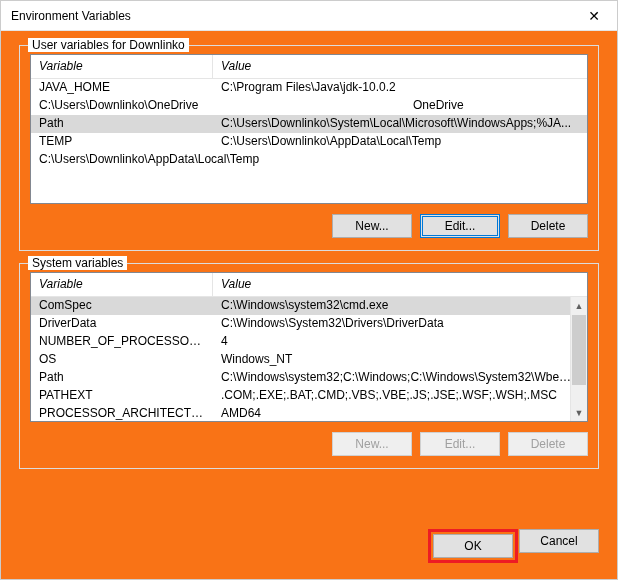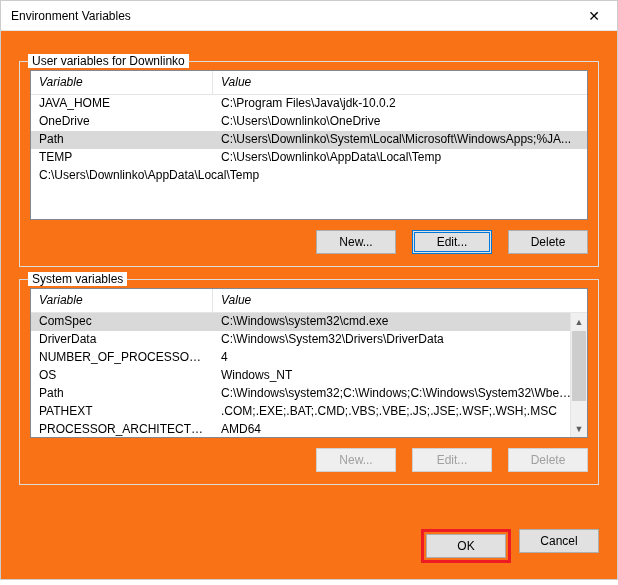--- a/index.html
+++ b/index.html
@@ -38,21 +38,20 @@
   align-items: center;
   justify-content: center;
   font-size: 14px;
   font-family: Arial, sans-serif;
 }
 .body {
   padding: 14px 18px 12px 18px;
   flex: 1;
   display: flex;
   flex-direction: column;
-  margin-top: 16px;
 }
 .groupbox {
   border: 1px solid #dcdcdc;
   padding: 8px 10px 12px 10px;
   margin-bottom: 12px;
   position: relative;
 }
 .groupbox .legend {
   position: absolute;
   top: -8px;
@@ -124,21 +123,21 @@
   position: absolute;
   left: 1px;
   right: 1px;
   top: 18px;
   height: 70px;
   background: #cdcdcd;
 }
 .button-row {
   display: flex;
   justify-content: flex-end;
-  gap: 16px;
+  gap: 8px;
   margin-top: 10px;
 }
 button.win {
   min-width: 80px;
   height: 24px;
   background: #e1e1e1;
   border: 1px solid #adadad;
   font-family: inherit;
   font-size: 12px;
   padding: 0 12px;
@@ -151,21 +150,21 @@
 }
 button.win.disabled {
   color: #a0a0a0;
   border-color: #d0d0d0;
   background: #efefef;
   cursor: default;
 }
 .bottom-row {
   display: flex;
   justify-content: flex-end;
-  gap: 8px;
+  gap: 1px;
   padding: 0 18px 16px 4px;
 }
 .highlight-ok {
   display: inline-block;
   border: 3px solid #ed1c24;
   padding: 2px;
 }
 </style>
 </head>
 <body>
@@ -185,22 +184,22 @@
         <div class="thead">
           <div class="th var">Variable</div>
           <div class="th val">Value</div>
         </div>
         <div class="rows" id="user-rows">
             <div class="row">
               <div class="cell var">JAVA_HOME</div>
               <div class="cell val">C:\Program Files\Java\jdk-10.0.2</div>
             </div>
             <div class="row">
+              <div class="cell val">C:\Users\Downlinko\OneDrive</div>
               <div class="cell var">OneDrive</div>
-              <div class="cell val">C:\Users\Downlinko\OneDrive</div>
             </div>
             <div class="row sel">
               <div class="cell var">Path</div>
               <div class="cell val">C:\Users\Downlinko\System\Local\Microsoft\WindowsApps;%JA...</div>
             </div>
             <div class="row">
               <div class="cell var">TEMP</div>
               <div class="cell val">C:\Users\Downlinko\AppData\Local\Temp</div>
             </div>
             <div class="row">

